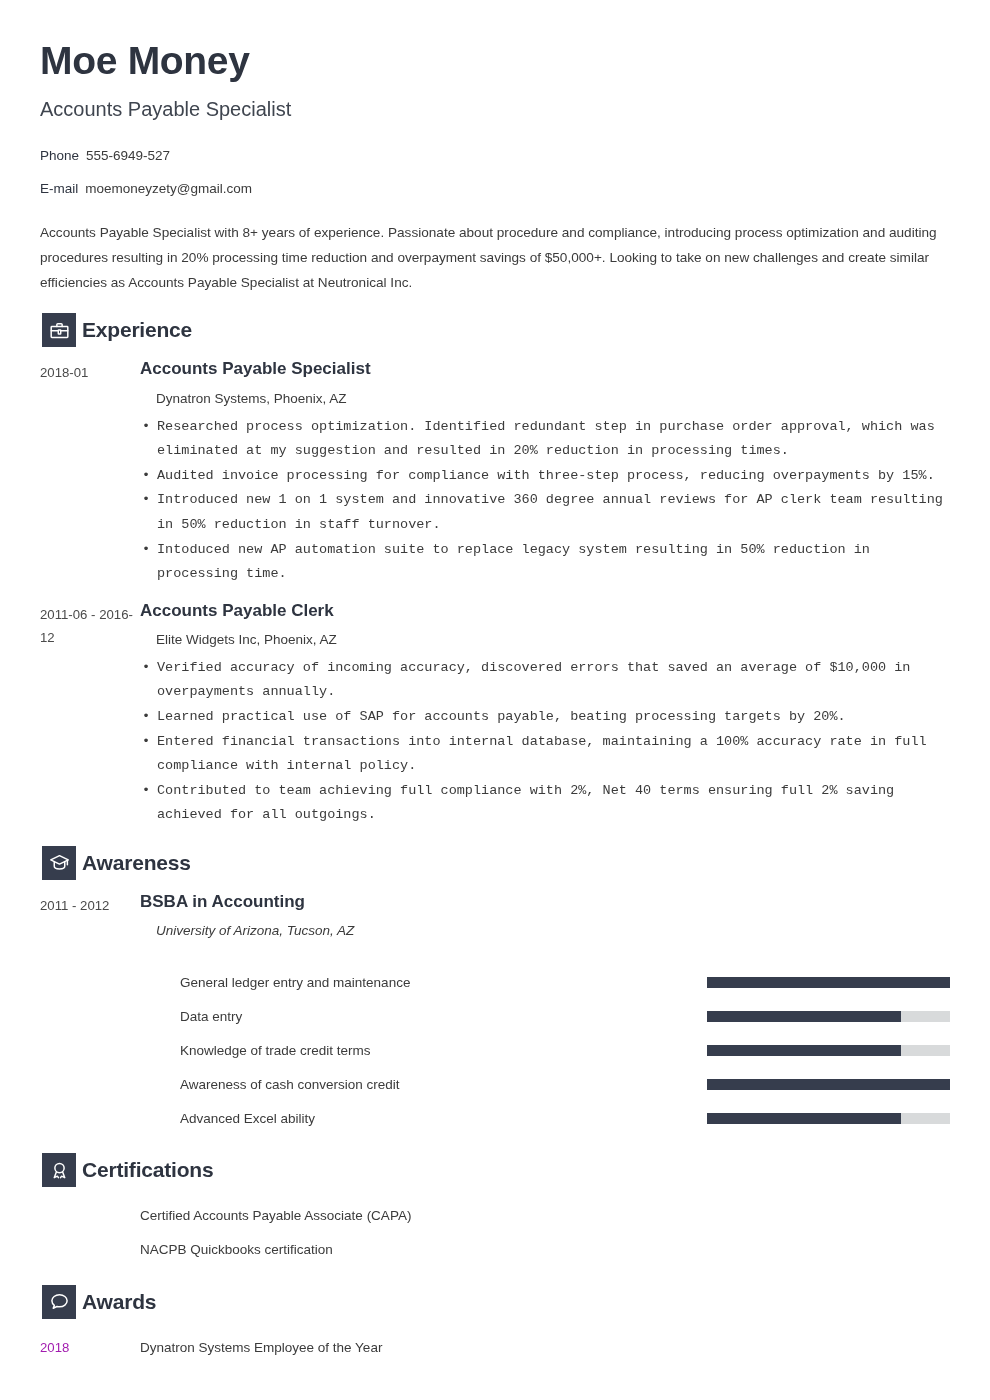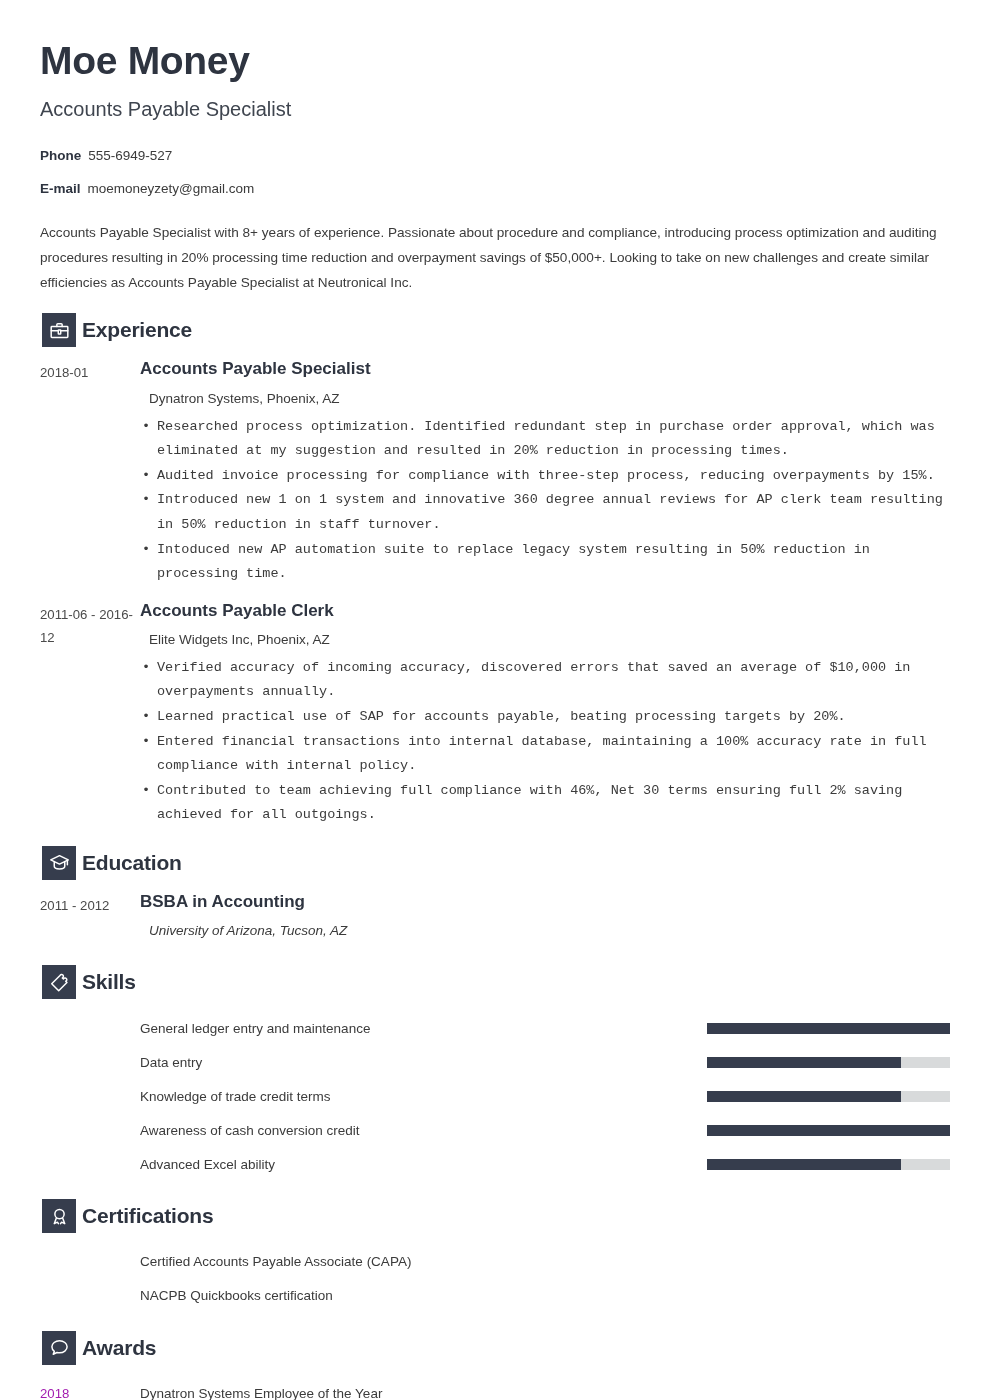--- a/index.html
+++ b/index.html
@@ -38,21 +38,21 @@
     margin: 0 0 26px 0;
     line-height: 1.2;
   }
   .contact-row {
     font-size: 13.5px;
     color: #3b3b3b;
     margin-bottom: 16px;
     line-height: 1.3;
   }
   .contact-label {
-    font-weight: bold;
+    font-weight: normal;
     color: #2e3440;
     margin-right: 7px;
   }
   .contact-value { color: #3b3b3b; }
 
   
   .summary {
     font-size: 13.6px;
     line-height: 1.85;
     color: #3b3b3b;
@@ -103,21 +103,21 @@
   .entry-title {
     font-size: 17px;
     font-weight: bold;
     color: #2e3440;
     margin: 0 0 10px 0;
     line-height: 1.2;
   }
   .entry-sub {
     font-size: 13.5px;
     color: #3b3b3b;
-    margin: 0 0 6px 9px;
+    margin: 0 0 6px 16px;
     line-height: 1.4;
   }
   .entry-sub.italic { font-style: italic; }
   ul.bullets {
     margin: 0;
     padding: 0;
     list-style: none;
   }
   ul.bullets li {
     font-size: 13.5px;
@@ -136,20 +136,21 @@
     color: #3b3b3b;
   }
 
   .exp-entry { margin-bottom: 14px; }
 
   
   .skill-row {
     display: flex;
     align-items: center;
     height: 34px;
+    gap: 40px;
   }
   .skill-spacer { width: 100px; flex: 0 0 100px; }
   .skill-name {
     flex: 1 1 auto;
     font-size: 13.5px;
     color: #3b3b3b;
   }
   .skill-bar {
     width: 243px;
     flex: 0 0 243px;
@@ -229,56 +230,48 @@
 
     <div class="entry exp-entry">
       <div class="entry-date">2011-06 - 2016-12</div>
       <div class="entry-body">
         <div class="entry-title">Accounts Payable Clerk</div>
         <div class="entry-sub">Elite Widgets Inc, Phoenix, AZ</div>
         <ul class="bullets">
           <li>Verified accuracy of incoming accuracy, discovered errors that saved an average of $10,000 in overpayments annually.</li>
           <li>Learned practical use of SAP for accounts payable, beating processing targets by 20%.</li>
           <li>Entered financial transactions into internal database, maintaining a 100% accuracy rate in full compliance with internal policy.</li>
-          <li>Contributed to team achieving full compliance with 46%, Net 30 terms ensuring full 2% saving achieved for all outgoings.</li>
+          <li>Contributed to team achieving full compliance with 2%, Net 40 terms ensuring full 2% saving achieved for all outgoings.</li>
         </ul>
       </div>
     </div>
   </div>
 
   <div class="section">
     <div class="section-head">
       <span class="section-icon">
         <svg width="21" height="21" viewBox="0 0 24 24" fill="none" stroke="#ffffff" stroke-width="1.7" stroke-linecap="round" stroke-linejoin="round">
           <path d="M12 4.2 22 9l-10 4.8L2 9l10-4.8z"></path>
           <path d="M6 11.2v5.1c0 1.7 2.7 3.1 6 3.1s6-1.4 6-3.1v-5.1"></path>
           <path d="M21 9.5v5.2"></path>
         </svg>
       </span>
-      <span class="section-title">Education</span>
+      <span class="section-title">Awareness</span>
     </div>
 
     <div class="entry">
       <div class="entry-date">2011 - 2012</div>
       <div class="entry-body">
         <div class="entry-title">BSBA in Accounting</div>
         <div class="entry-sub italic">University of Arizona, Tucson, AZ</div>
       </div>
     </div>
   </div>
 
   <div class="section">
-    <div class="section-head">
-      <span class="section-icon">
-        <svg width="21" height="21" viewBox="0 0 24 24" fill="none" stroke="#ffffff" stroke-width="1.7" stroke-linecap="round" stroke-linejoin="round">
-          <path d="M12.6 4.1a2 2 0 1 1 2.6 2.6l1.3 1.3a2 2 0 1 1 2.6 2.6l1.4 1.4-9.4 9.4-8-8 9.5-9.3z"></path>
-        </svg>
-      </span>
-      <span class="section-title">Skills</span>
-    </div>
 
     <div class="skill-row">
       <div class="skill-spacer"></div>
       <div class="skill-name">General ledger entry and maintenance</div>
       <div class="skill-bar">
         <div class="skill-bar-fill" style="width: 100%;"></div>
       </div>
     </div>
     <div class="skill-row">
       <div class="skill-spacer"></div>

